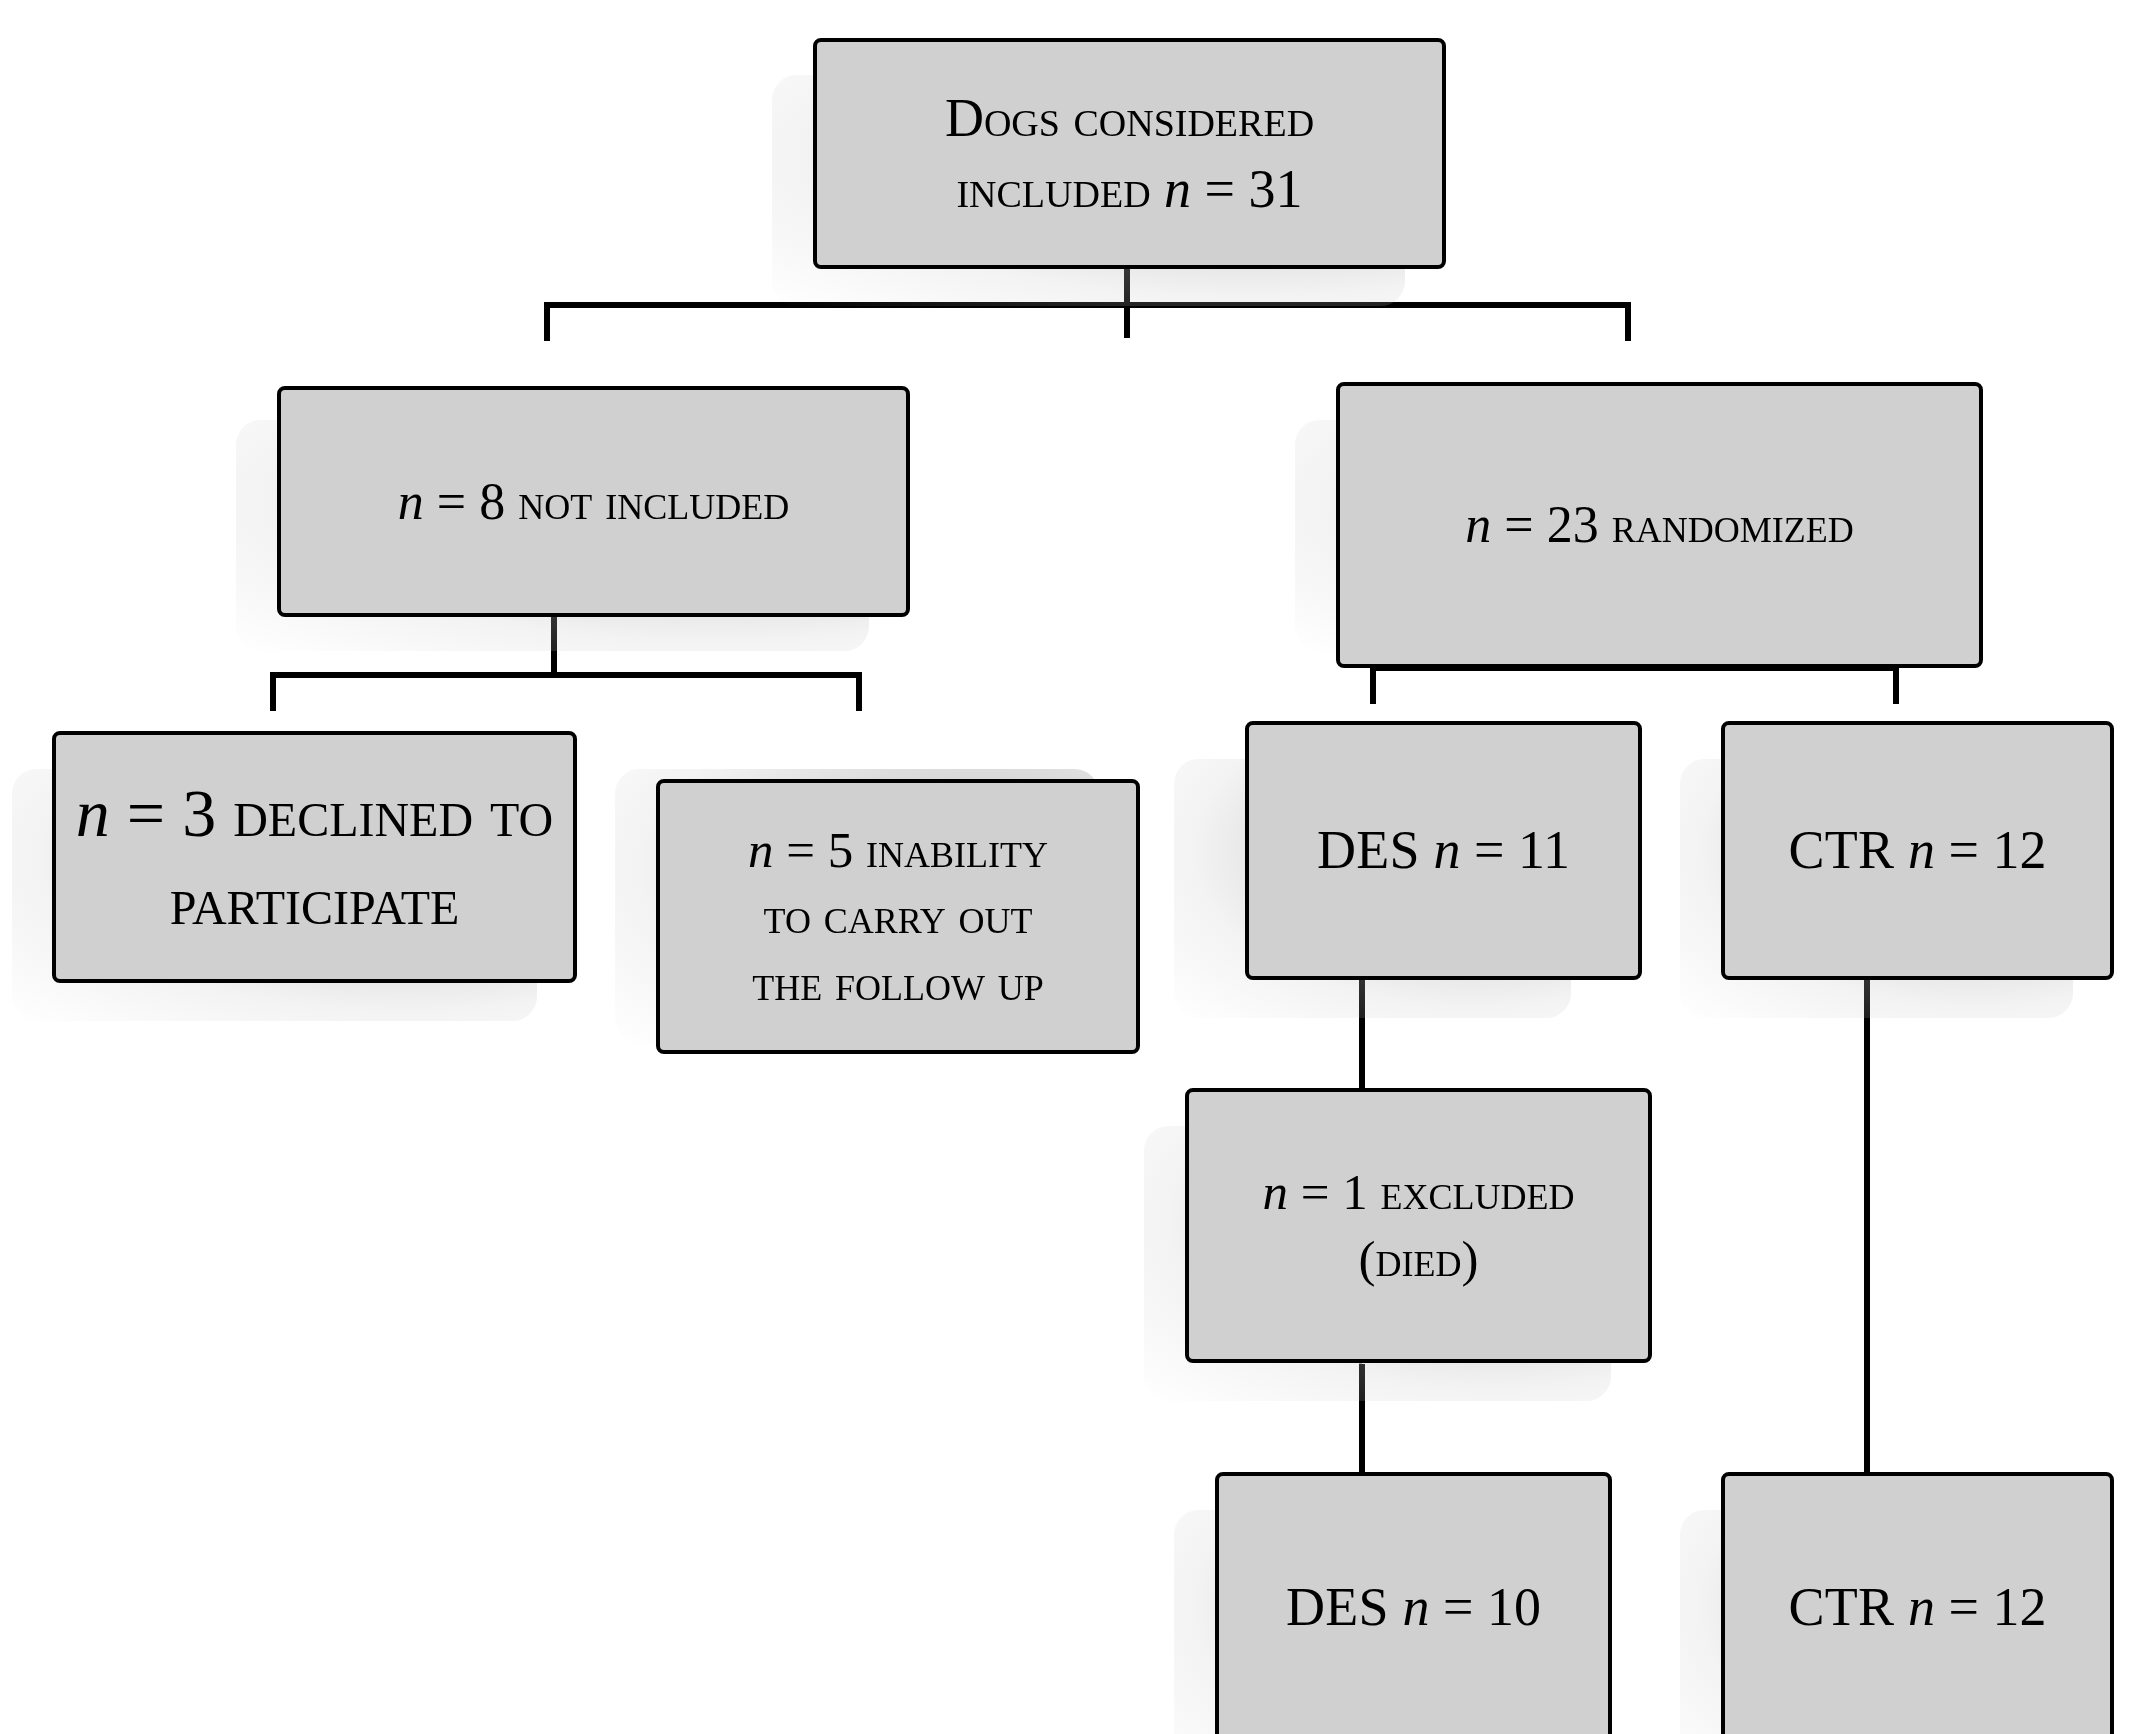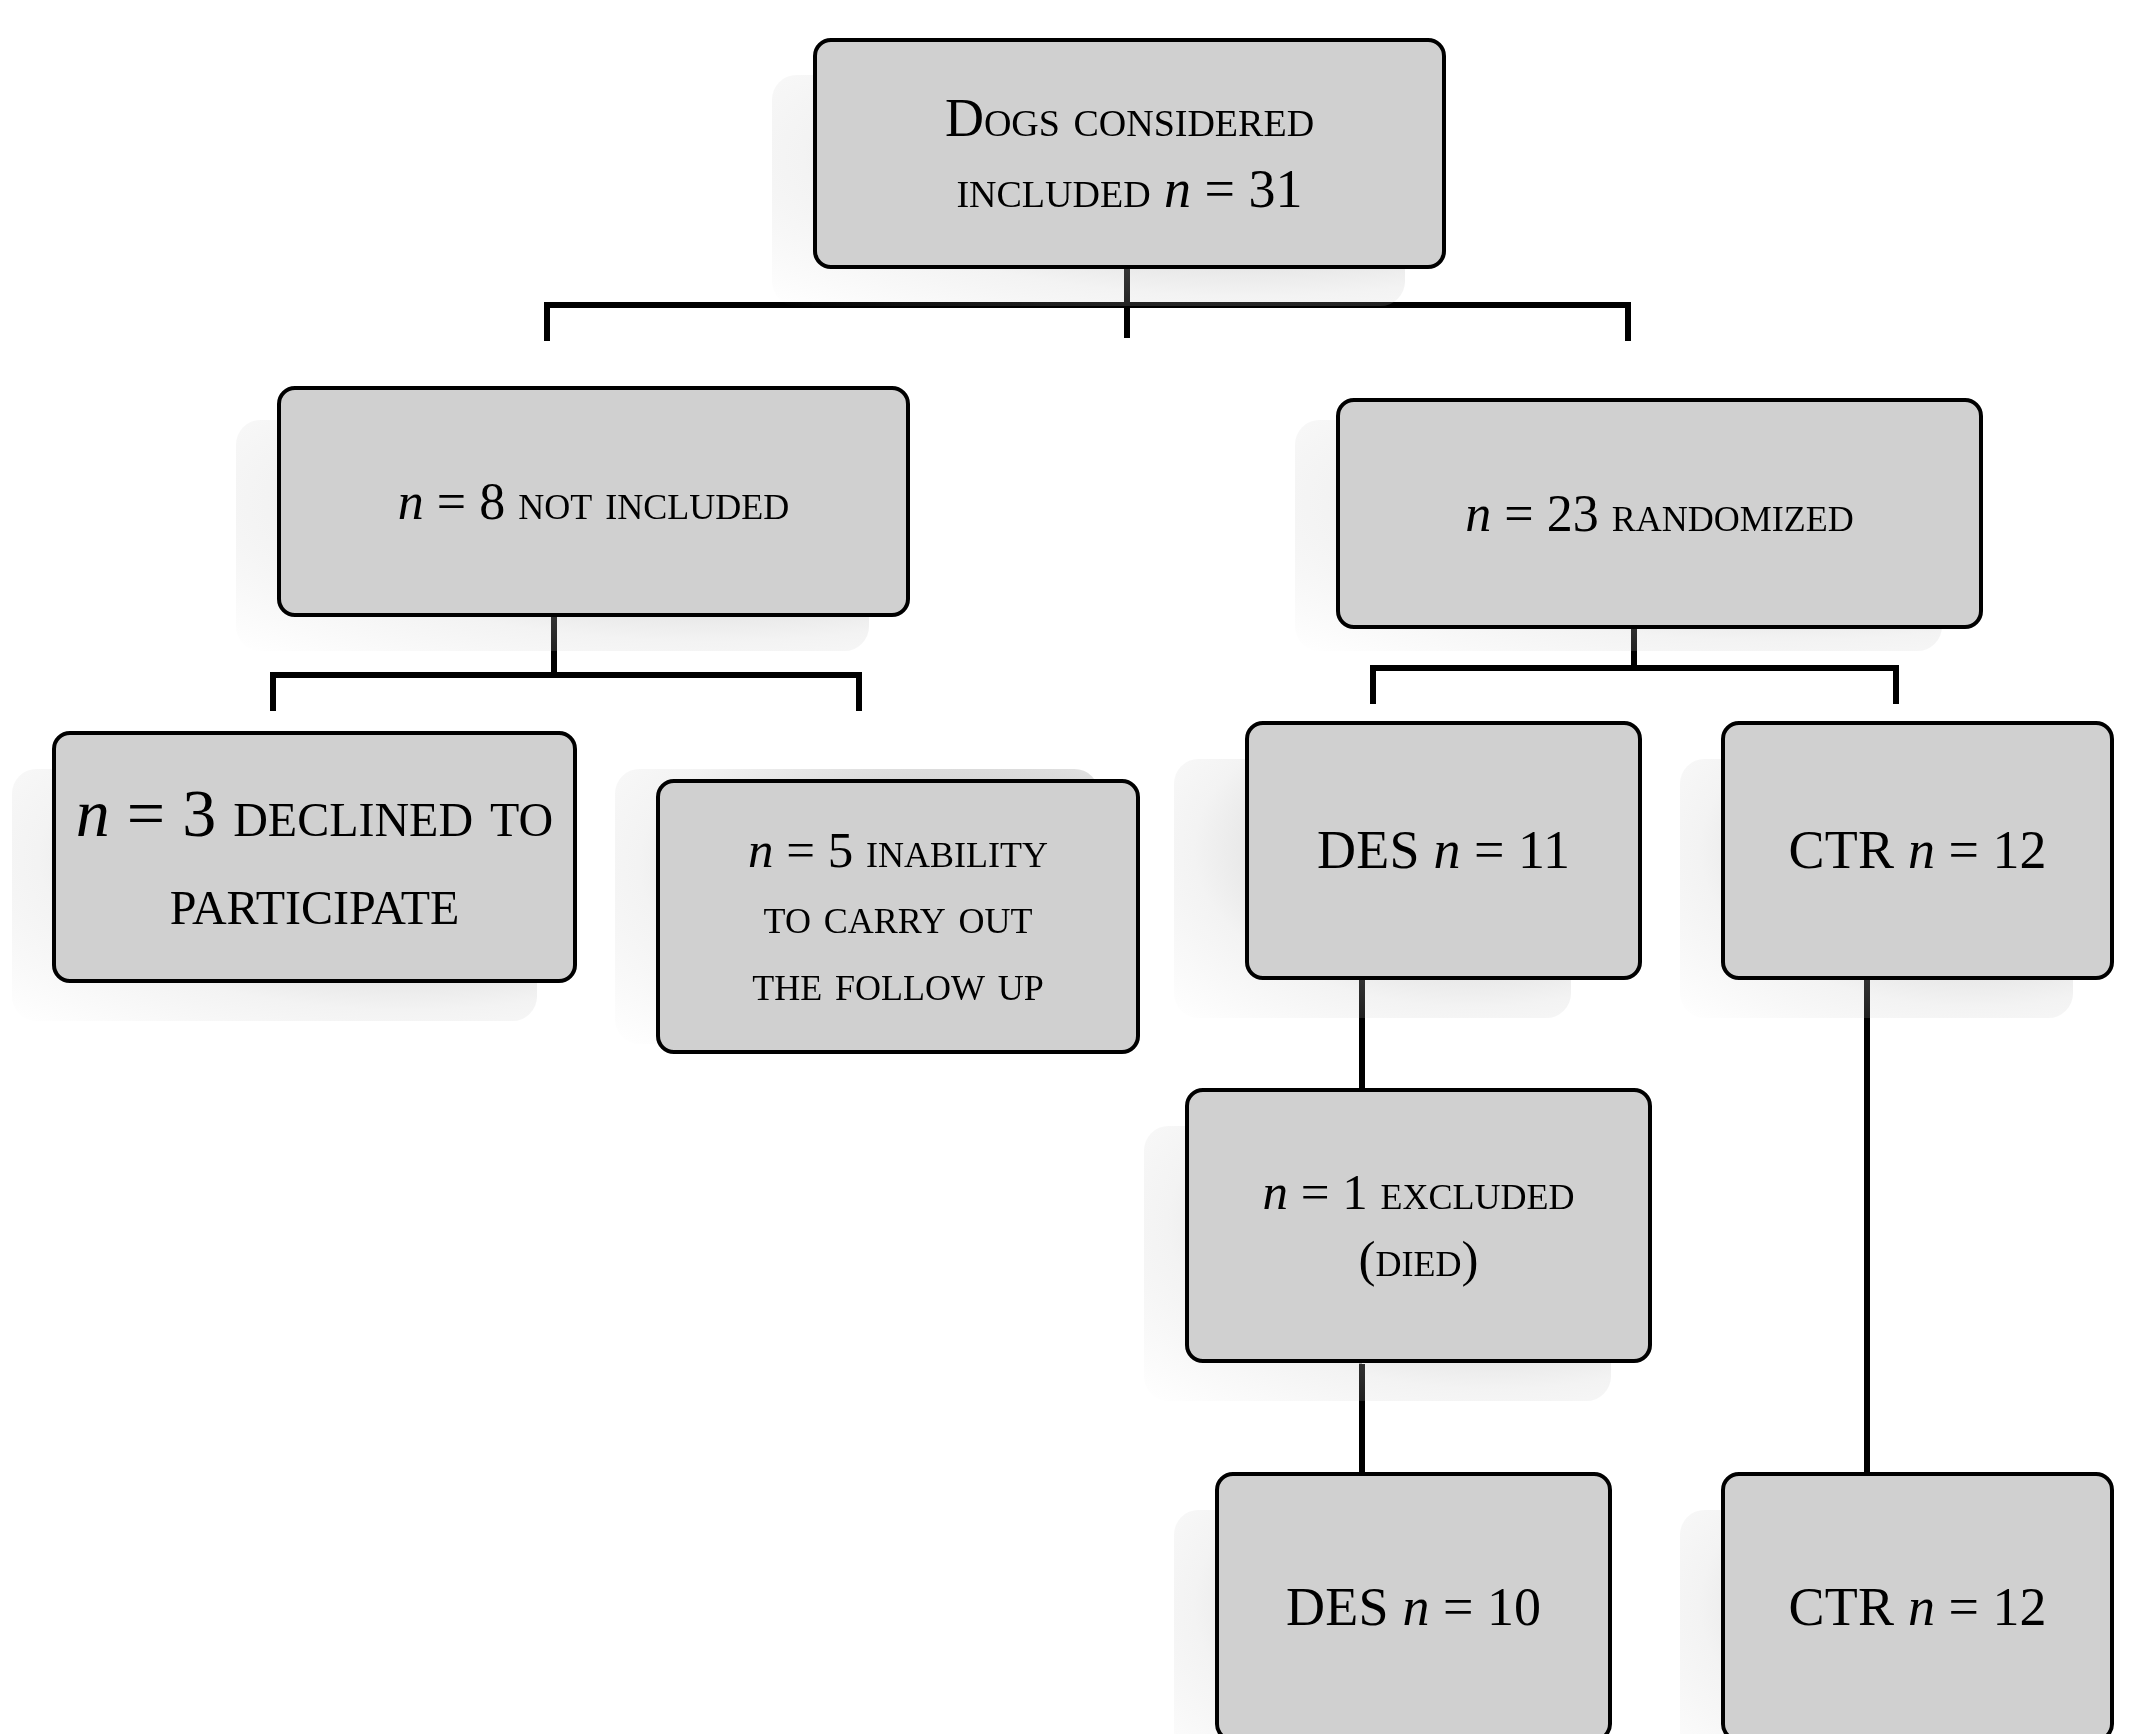--- a/index.html
+++ b/index.html
@@ -30,21 +30,21 @@
     background: #a8a8a8;
     z-index: 4;
   }
 
   
   .node {
     position: absolute;
     box-sizing: border-box;
     background: #d0d0d0;
     border: 4.9px solid #000000;
-    border-radius: 18px;
+    border-radius: 8px;
     display: flex;
     align-items: center;
     justify-content: center;
     text-align: center;
     color: #000000;
     z-index: 6;
   }
   
   .shadow {
     position: absolute;
@@ -78,21 +78,21 @@
     font-style: italic;
   }
 
   
   #n-root          { left: 813px;  top: 38px;   width: 633px;  height: 231px; }
   #n-root .txt     { font-size: 54px; }
 
   #n-notincl       { left: 277px;  top: 386px;  width: 633px;  height: 231px; }
   #n-notincl .txt  { font-size: 52px; }
 
-  #n-rand          { left: 1336px; top: 398px;  width: 647px;  height: 231px; }
+  #n-rand          { left: 1336px; top: 382px;  width: 647px;  height: 286px; }
   #n-rand .txt     { font-size: 52px; }
 
   #n-declined      { left: 52px;   top: 731px;  width: 525px;  height: 252px; }
   #n-declined .txt { font-size: 68px; }
 
   #n-inability     { left: 656px;  top: 731px;  width: 484px;  height: 275px; margin-top: 48px; }
   #n-inability .txt{ font-size: 51px; }
 
   #n-des11         { left: 1215px; top: 721px;  width: 397px;  height: 259px; margin-left: 30px; }
   #n-des11 .txt    { font-size: 54px; }

